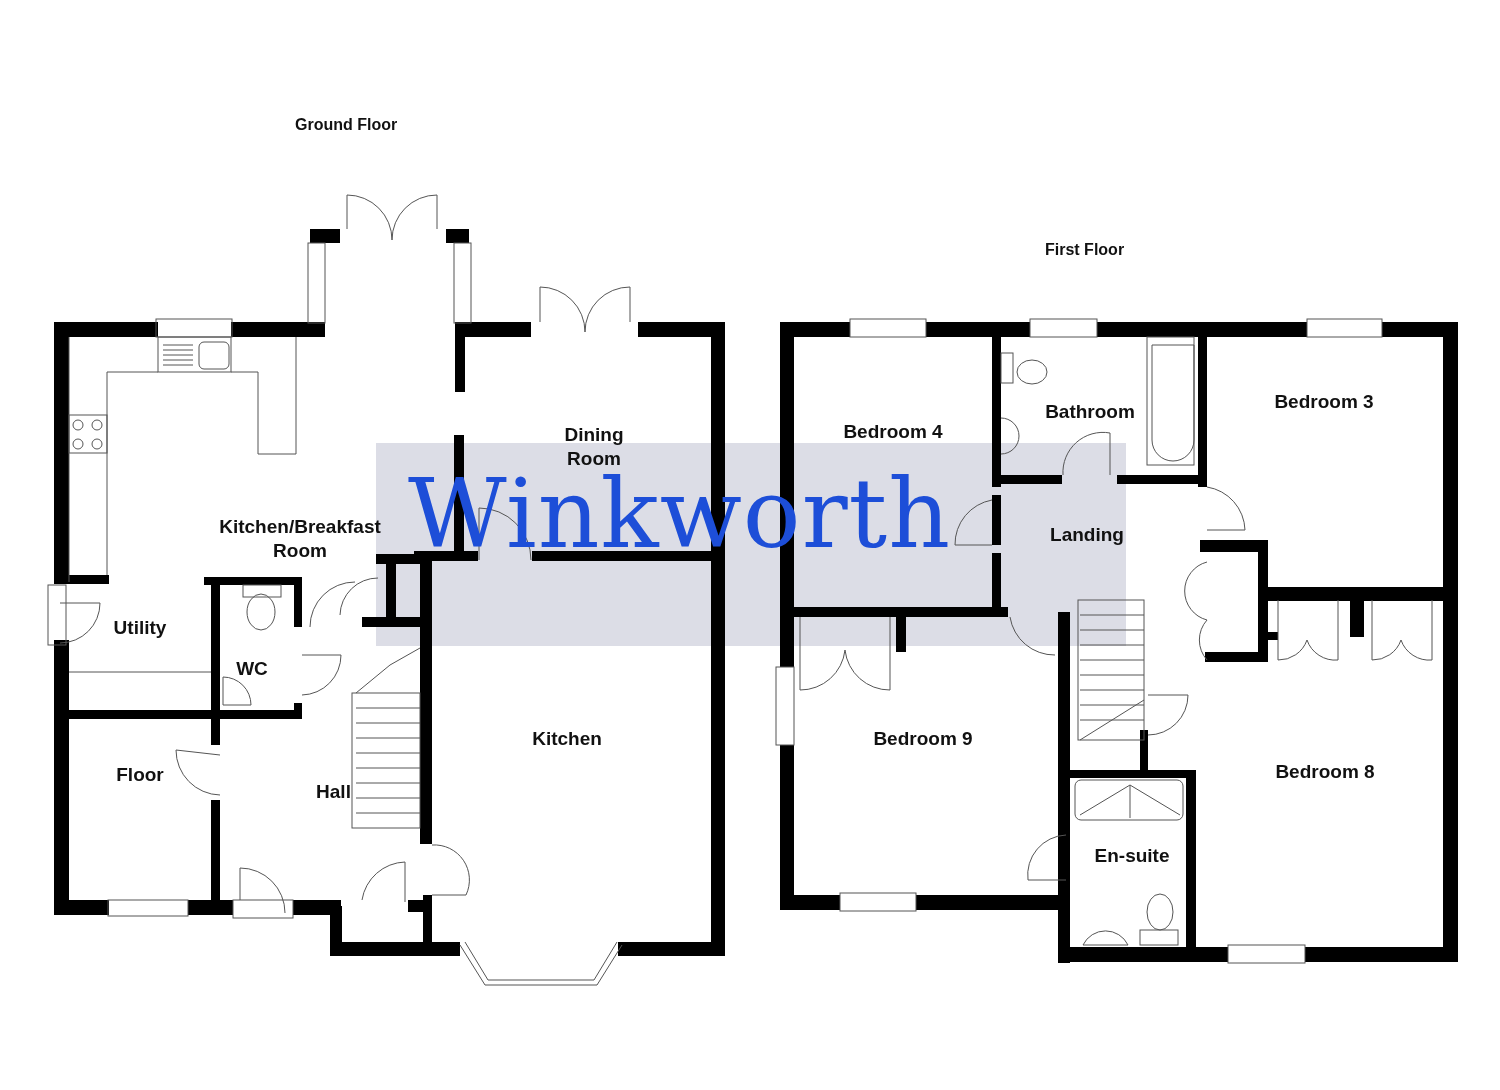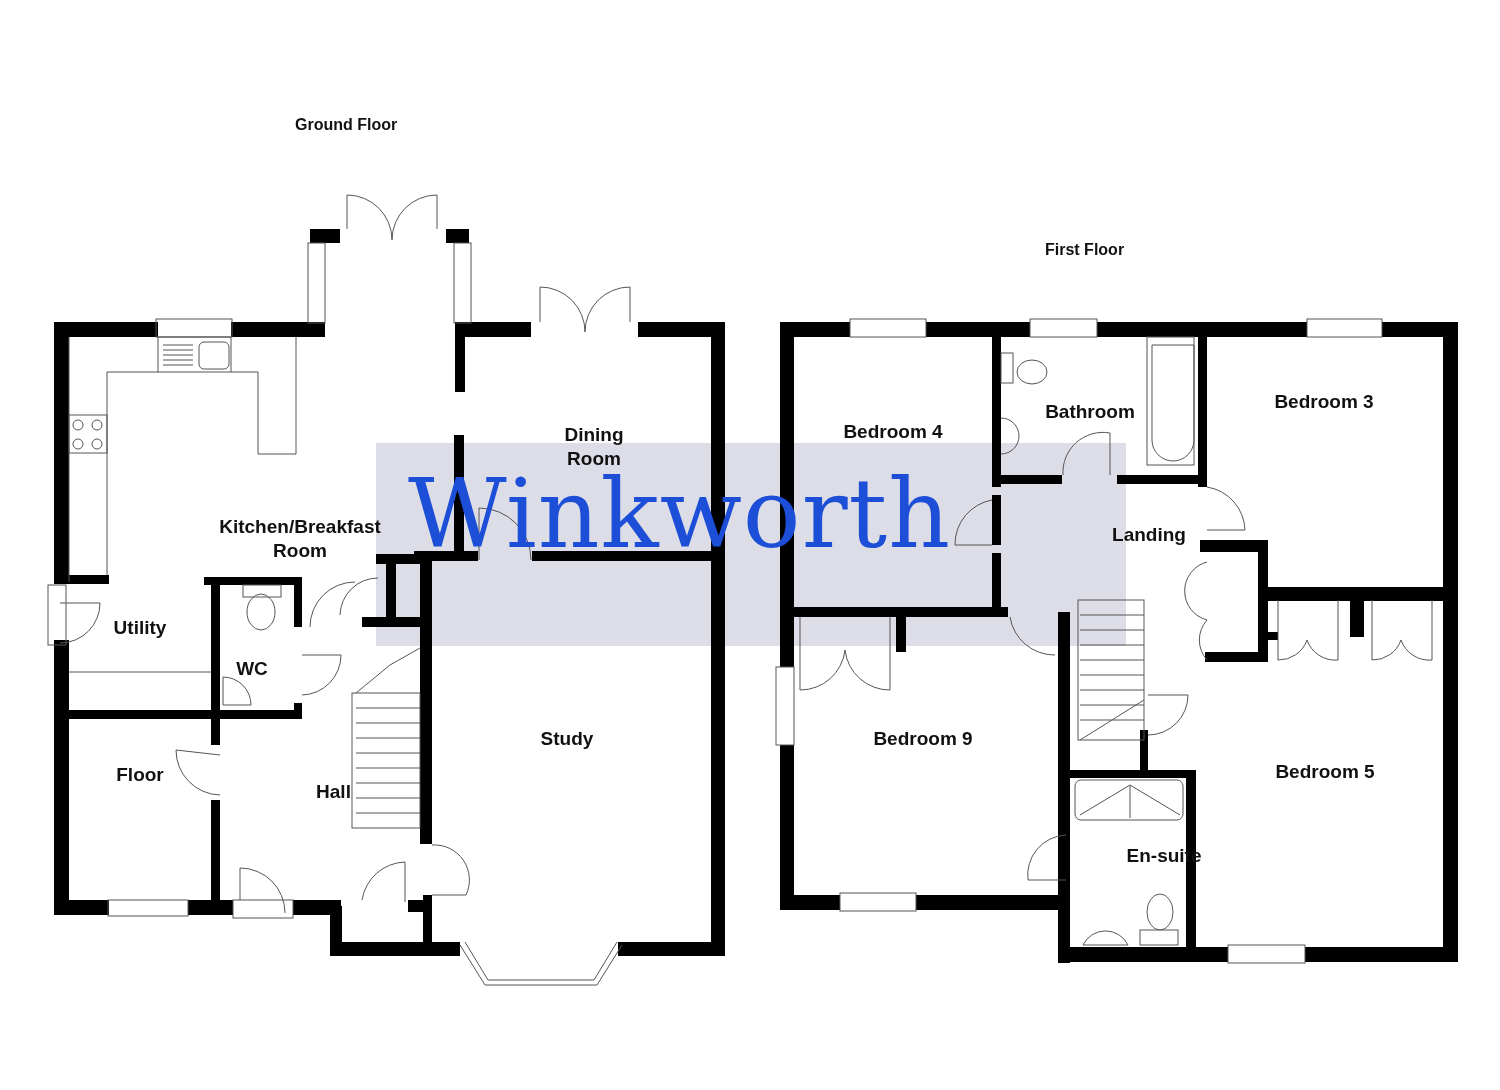--- a/index.html
+++ b/index.html
@@ -235,21 +235,21 @@
   <div>Room</div>
 </div>
 <div class="room-label" style="left:594px;top:423px;">
   <div>Dining</div>
   <div>Room</div>
 </div>
 <div class="room-label" style="left:140px;top:616px;">Utility</div>
 <div class="room-label" style="left:252px;top:657px;">WC</div>
 <div class="room-label" style="left:140px;top:763px;">Floor</div>
 <div class="room-label" style="left:312px;top:780px;padding-left:43px;">Hall</div>
-<div class="room-label" style="left:567px;top:727px;">Study</div>
+<div class="room-label" style="left:567px;top:727px;">Kitchen</div>
 
 <div class="room-label" style="left:893px;top:420px;">Bedroom 4</div>
 <div class="room-label" style="left:1090px;top:400px;">Bathroom</div>
 <div class="room-label" style="left:1324px;top:390px;">Bedroom 3</div>
-<div class="room-label" style="left:1149px;top:523px;text-align:center;">Landing</div>
+<div class="room-label" style="left:1087px;top:523px;text-align:center;">Landing</div>
 <div class="room-label" style="left:923px;top:727px;">Bedroom 9</div>
-<div class="room-label" style="left:1325px;top:760px;">Bedroom 5</div>
-<div class="room-label" style="left:1132px;top:844px;margin-left:32px;">En-suite</div>
+<div class="room-label" style="left:1325px;top:760px;">Bedroom 8</div>
+<div class="room-label" style="left:1132px;top:844px;">En-suite</div>
 
 </body></html>

